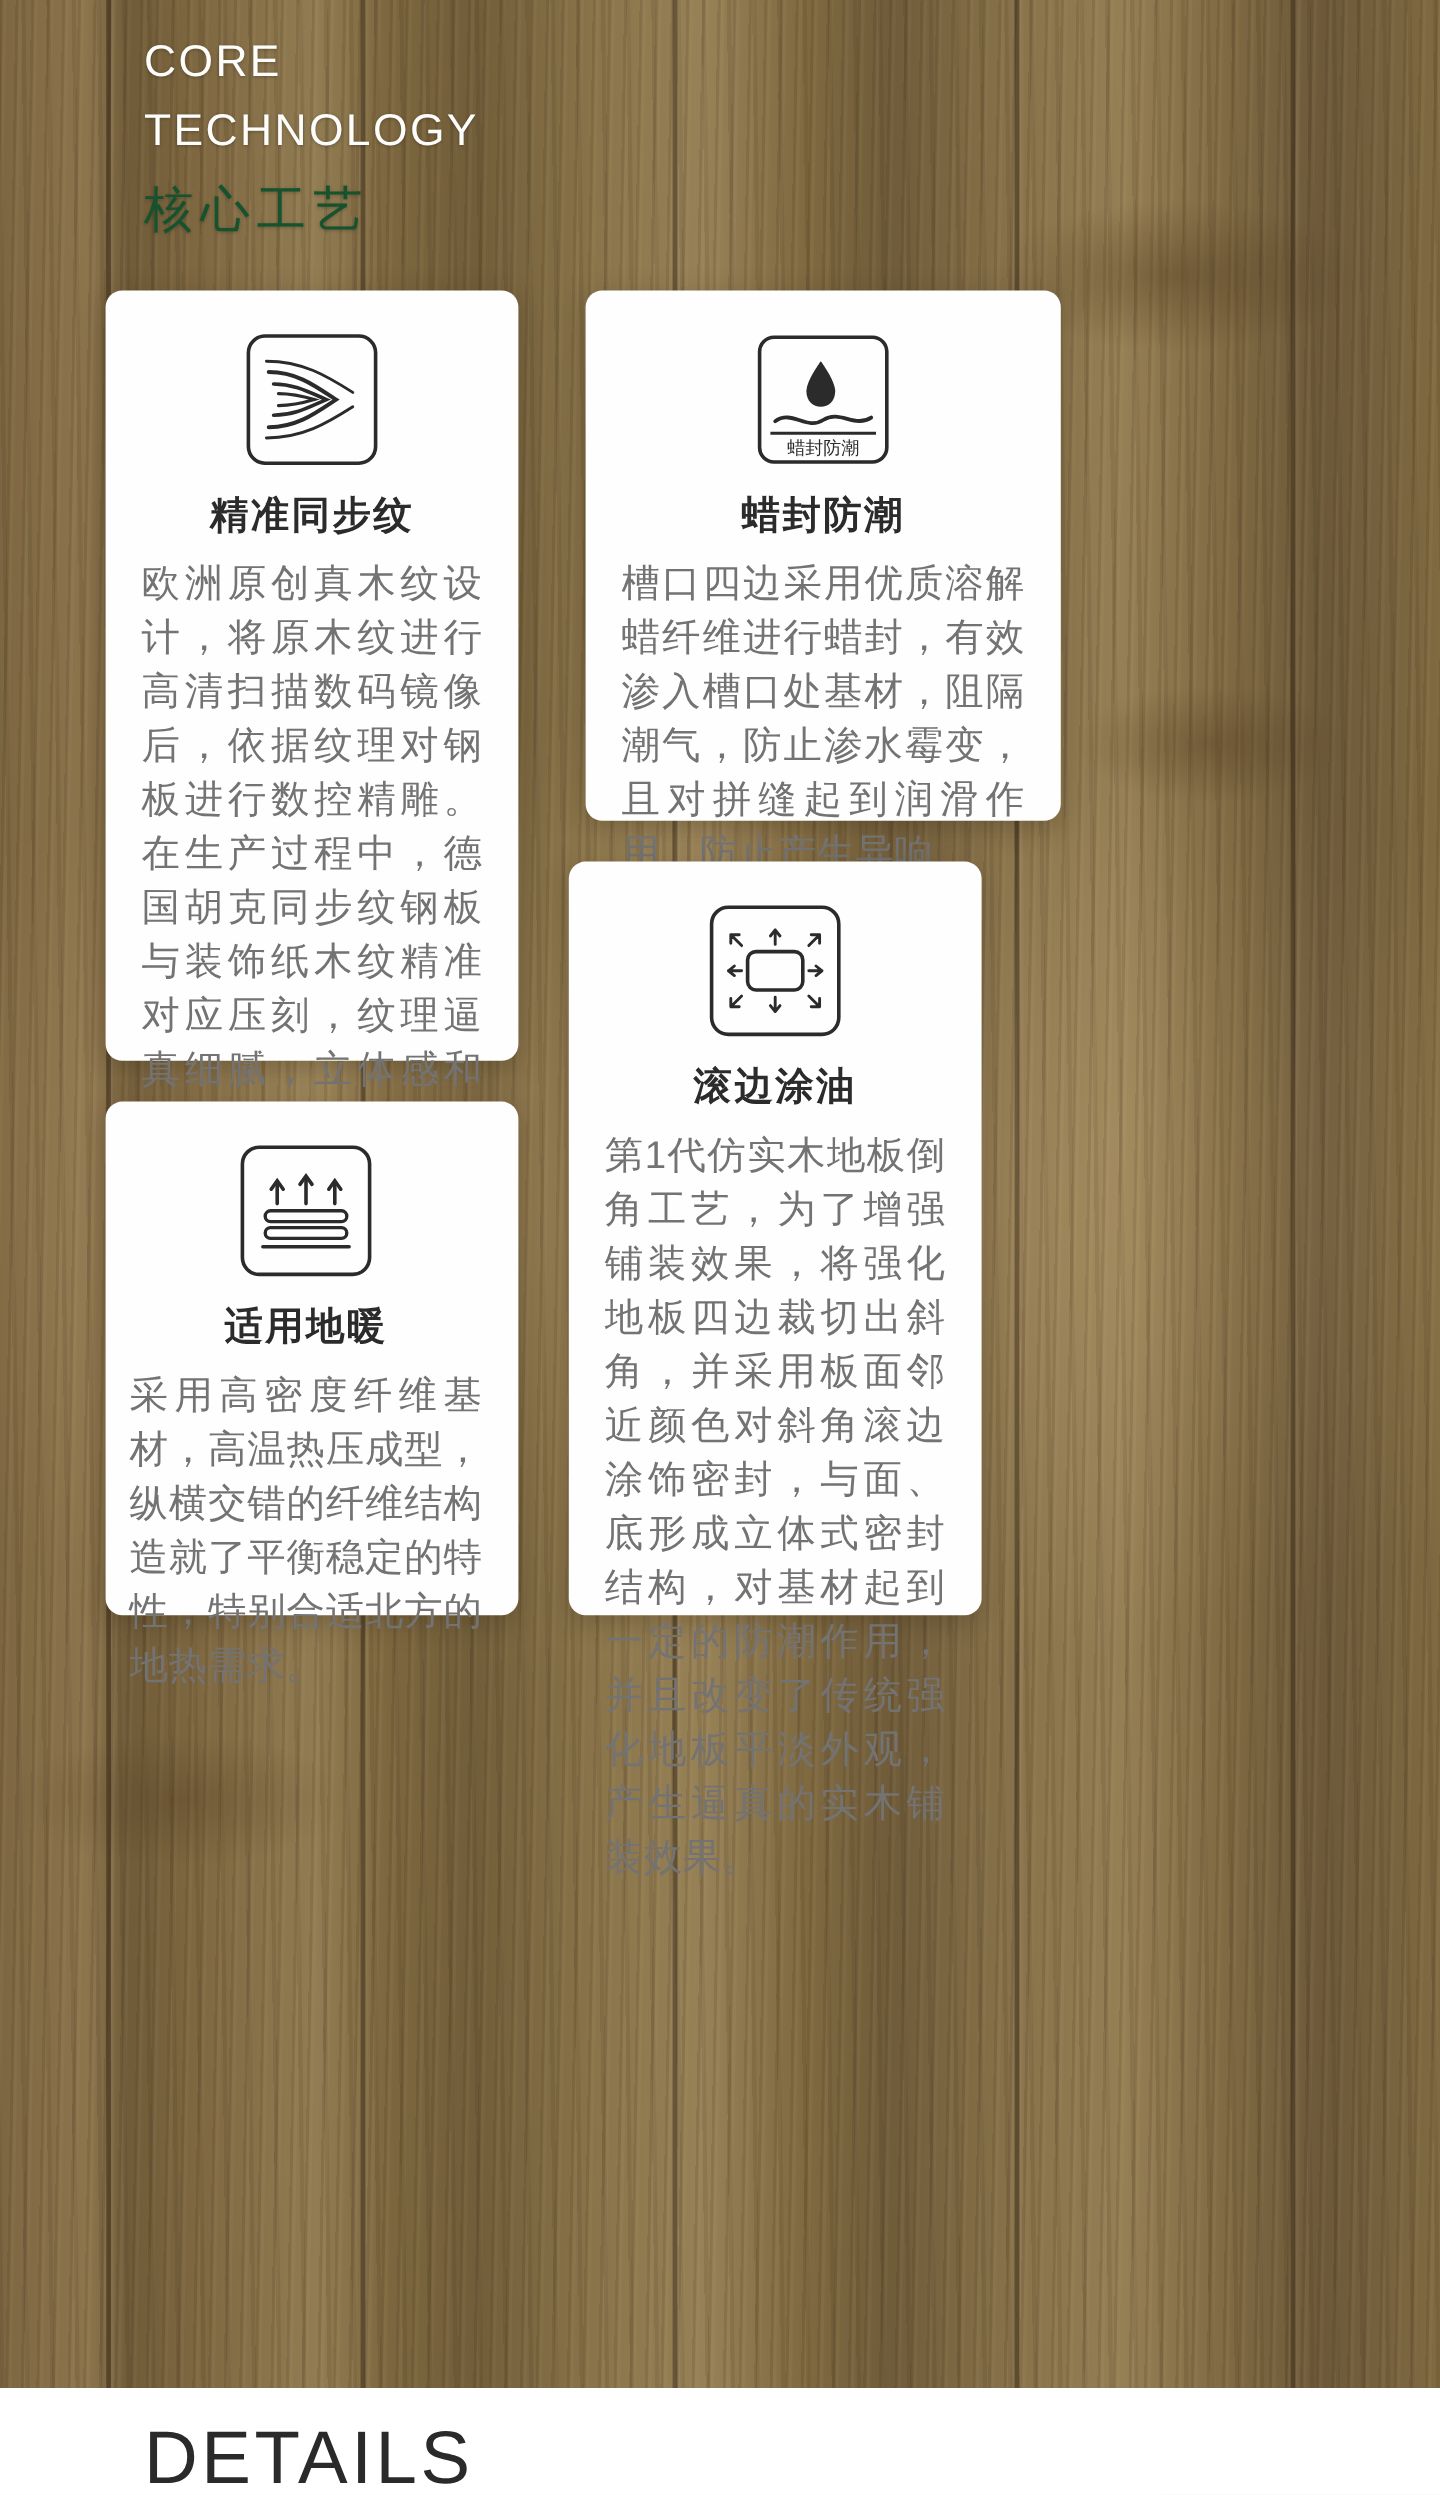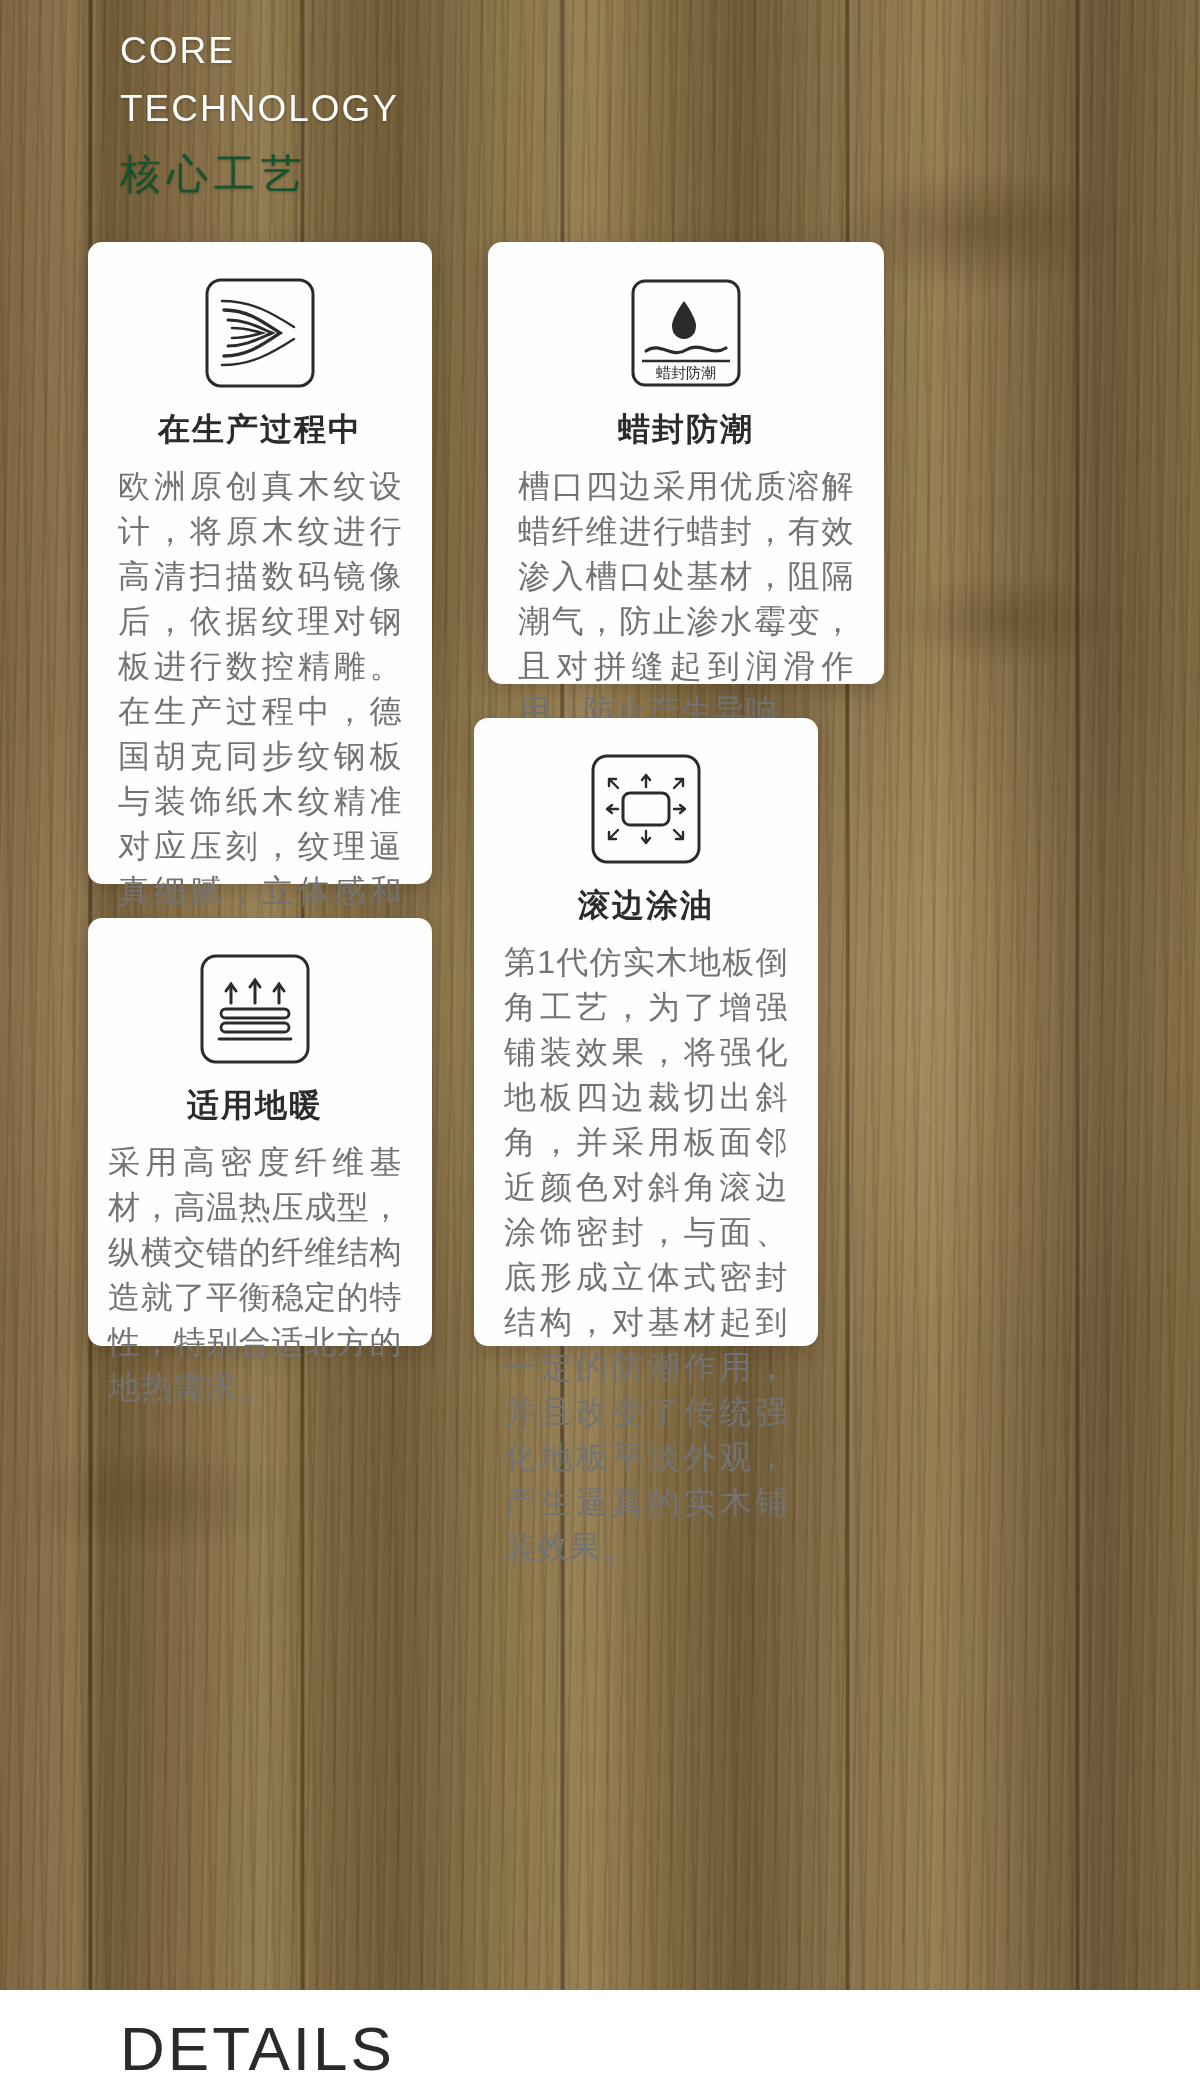--- a/index.html
+++ b/index.html
@@ -168,21 +168,21 @@
     <div class="card-icon">
       <svg width="116" height="116" viewBox="0 0 116 116">
         <rect x="5" y="5" width="106" height="106" rx="14" ry="14" fill="none" stroke="#2b2b2b" stroke-width="3"></rect>
         <path d="M22 35 C45 35 60 46 78 58 C60 70 45 81 22 81" fill="none" stroke="#2b2b2b" stroke-width="3.4" stroke-linecap="round"></path>
         <path d="M26 45 C44 45 56 52 70 58 C56 64 44 71 26 71" fill="none" stroke="#2b2b2b" stroke-width="3" stroke-linecap="round"></path>
         <path d="M30 53 C42 53 50 55 60 58 C50 61 42 63 30 63" fill="none" stroke="#2b2b2b" stroke-width="2.6" stroke-linecap="round"></path>
         <path d="M20 26 C50 26 70 38 92 52" fill="none" stroke="#2b2b2b" stroke-width="2.4" stroke-linecap="round"></path>
         <path d="M20 90 C50 90 70 78 92 64" fill="none" stroke="#2b2b2b" stroke-width="2.4" stroke-linecap="round"></path>
       </svg>
     </div>
-    <div class="card-title">在生产过程中</div>
+    <div class="card-title">精准同步纹</div>
     <div class="card-body">欧洲原创真木纹设计，将原木纹进行高清扫描数码镜像后，依据纹理对钢板进行数控精雕。在生产过程中，德国胡克同步纹钢板与装饰纸木纹精准对应压刻，纹理逼真细腻，立体感和装饰效果突出。</div>
   </div>
 
   <div class="card" id="card-wax">
     <div class="card-icon">
       <svg width="116" height="112" viewBox="0 0 116 112">
         <rect x="5" y="4" width="106" height="104" rx="12" ry="12" fill="none" stroke="#2b2b2b" stroke-width="3"></rect>
         <path d="M56 24 C56 24 44 40 44 49 C44 57 49.5 62 56 62 C62.5 62 68 57 68 49 C68 40 56 24 56 24 Z" fill="#2b2b2b"></path>
         <path d="M18 74 C32 64 44 82 58 73 C72 64 84 80 98 71" fill="none" stroke="#2b2b2b" stroke-width="3.2" stroke-linecap="round"></path>
         <line x1="14" y1="84" x2="102" y2="84" stroke="#2b2b2b" stroke-width="2.4"></line>

